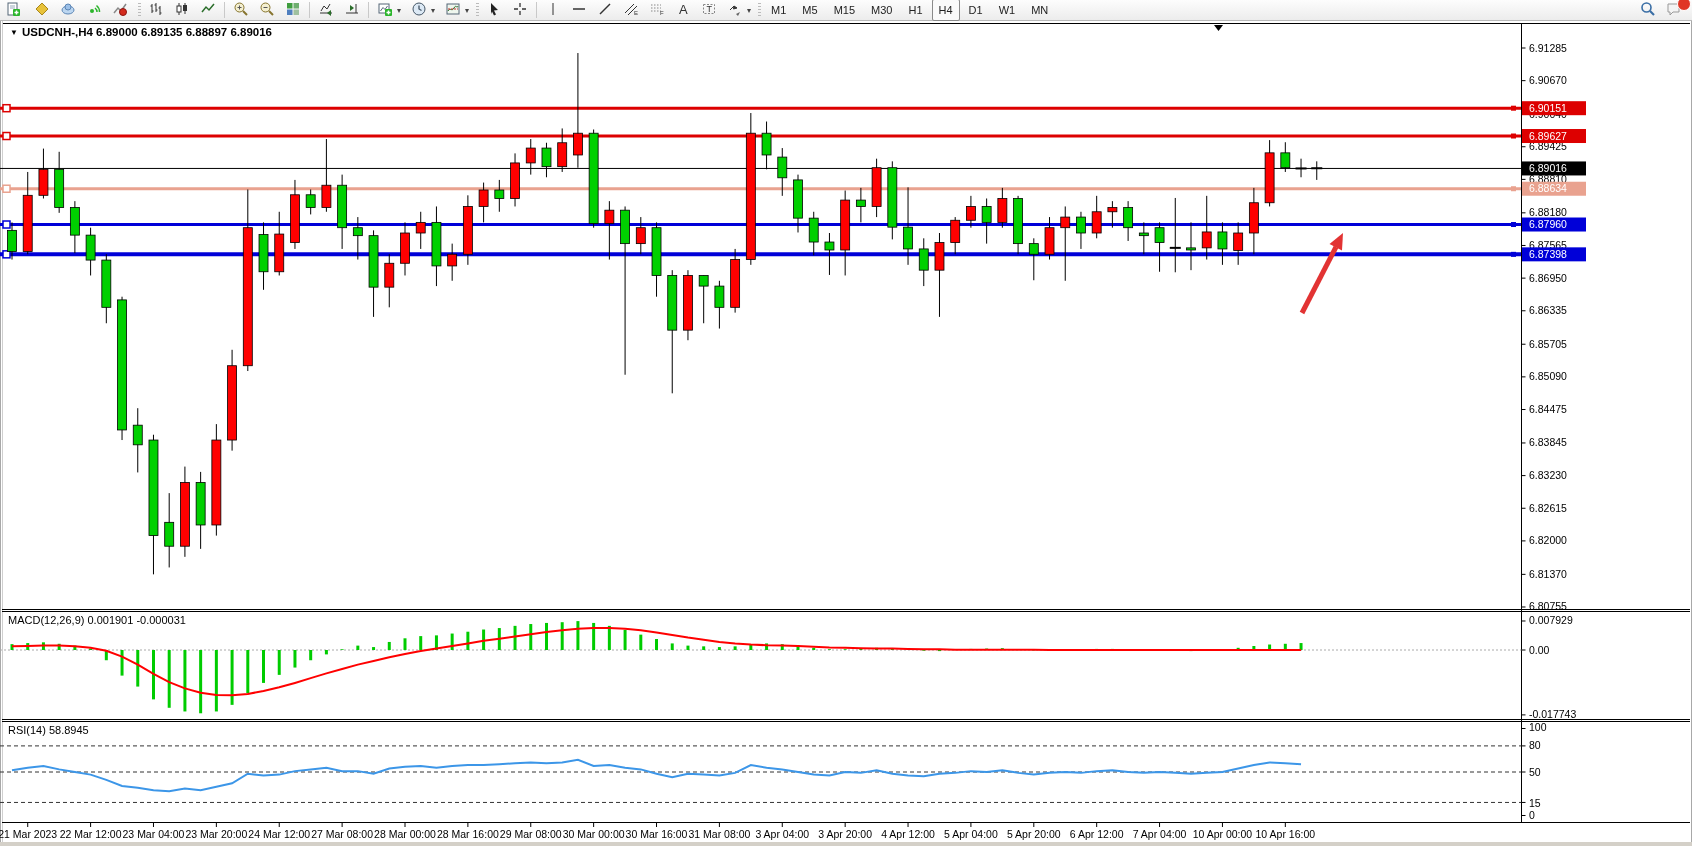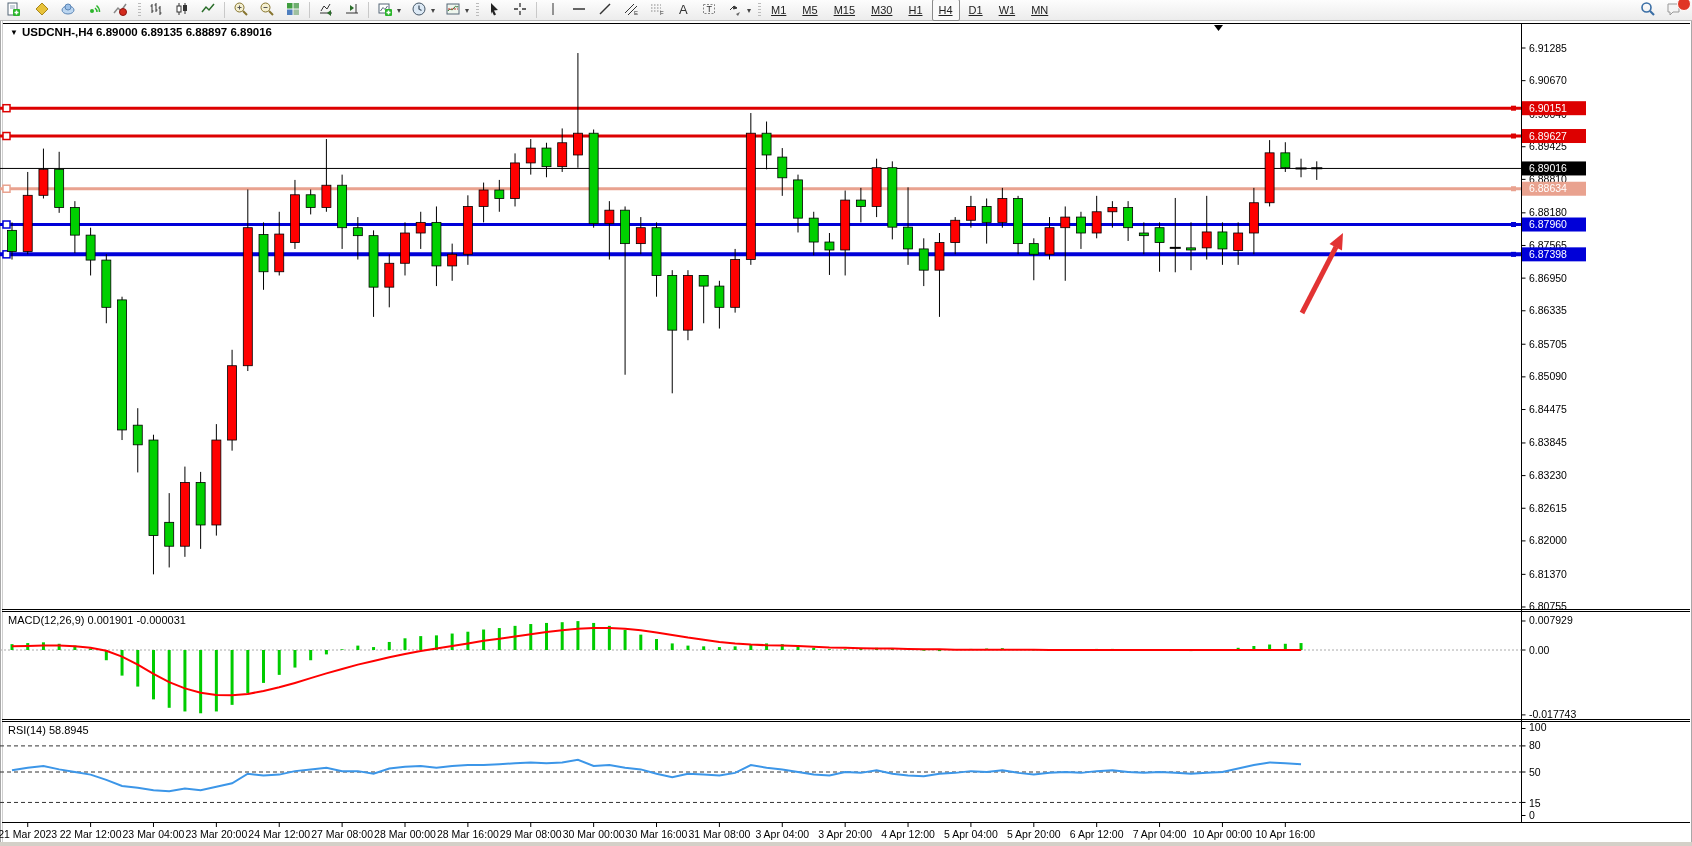--- a/index.html
+++ b/index.html
@@ -4,21 +4,21 @@
 <style>
   html,body{margin:0;padding:0;background:#d4d0c8;font-family:"Liberation Sans",sans-serif;}
   #root{position:relative;width:1692px;height:846px;background:#fff;overflow:hidden;}
   #toolbar{position:absolute;left:0;top:0;width:1692px;height:20px;
     background:linear-gradient(#fdfdfd,#ececec);border-bottom:1px solid #b9b9b9;
     display:flex;align-items:center;z-index:5;}
   .tbtn{display:flex;align-items:center;gap:3px;height:18px;padding:0 3px;margin:0 1px;
     font-size:12px;color:#111;border:1px solid transparent;border-radius:2px;cursor:default;white-space:nowrap;}
   .tbtn.active{background:#fafafa;border:1px solid #8a8a8a;}
   .tbtn .cap{font-size:8px;color:#444;margin-left:1px;}
-  .tf{font-size:11px;color:#222;padding:1px 6px;text-decoration:underline;}
+  .tf{font-size:11px;color:#222;padding:1px 6px;}
   .sep{width:1px;height:16px;background:#c9c9c9;margin:0 3px;}
   .grip{width:3px;height:14px;margin:0 2px;
     background:repeating-linear-gradient(#bbb 0 1px,transparent 1px 3px);}
   .spacer{flex:1;}
   .badge{position:absolute;top:-4px;right:-6px;width:12px;height:12px;border-radius:50%;
     background:#e03525;color:#fff;font-size:9px;font-weight:bold;display:flex;
     align-items:center;justify-content:center;border:1px solid #fff;}
   .rel{position:relative;}
   svg text{font-family:"Liberation Sans",sans-serif;}
   #chart{position:absolute;left:0;top:0;}

